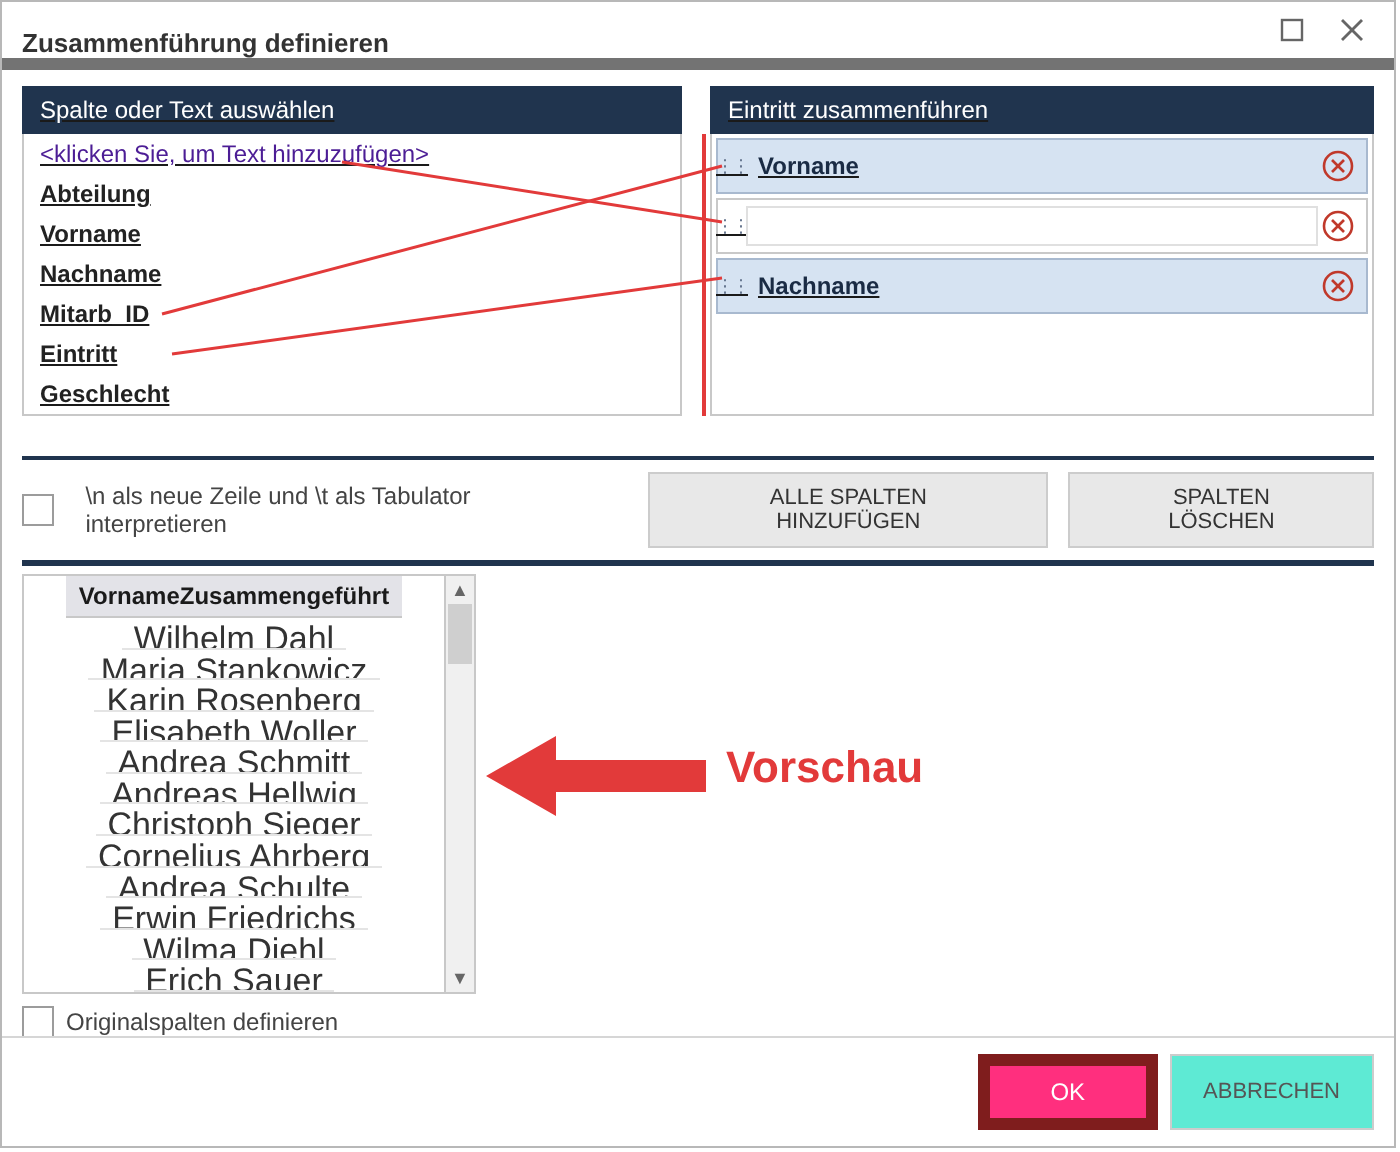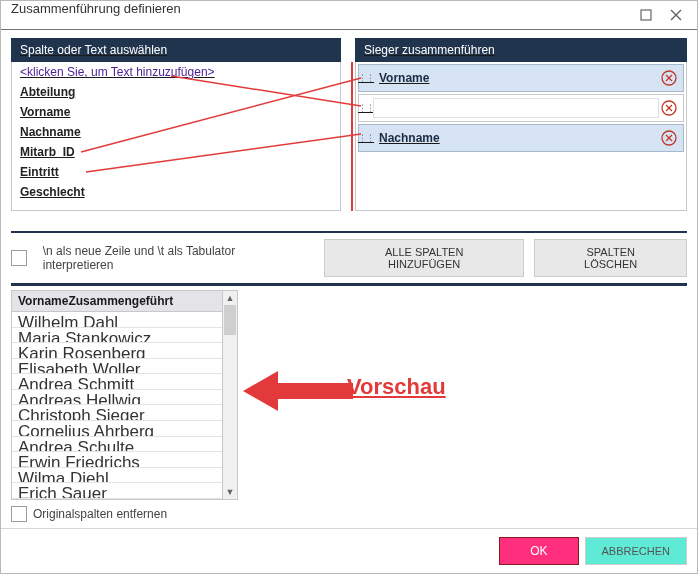--- a/index.html
+++ b/index.html
@@ -15,25 +15,26 @@
     height: 574px;
     border: 1px solid #b8b8b8;
     box-sizing: border-box;
     display: flex;
     flex-direction: column;
     position: relative;
   }
   .titlebar {
     height: 30px;
     display: flex;
-    align-items: flex-start;
+    align-items: flex-end;
     padding: 0 6px 0 10px;
-    border-bottom: 1px solid #737373;
+    border-bottom: 6px solid #737373;
     color: #333;
     font-size: 13px;
+    font-weight: bold;
   }
   .titlebar .title { flex: 1 1 auto; }
   .titlebar .win-btn {
     width: 30px; height: 28px;
     display: flex; align-items: center; justify-content: center;
     color: #666;
     cursor: pointer;
   }
   .content {
     flex: 1 1 auto;
@@ -171,20 +172,21 @@
     align-items: stretch;
     position: relative;
     height: 210px;
   }
   .preview-table {
     width: 210px;
     border: 1px solid #c8c8c8;
     display: flex;
     flex-direction: column;
     overflow: hidden;
+    align-items: center;
   }
   .preview-header {
     background: #e3e3e8;
     font-weight: 600;
     font-size: 12px;
     padding: 3px 6px;
     border-bottom: 1px solid #c8c8c8;
   }
   .preview-row {
     padding: 1px 6px;
@@ -227,21 +229,21 @@
   .footer {
     border-top: 1px solid #d6d6d6;
     padding: 8px 10px;
     display: flex;
     justify-content: flex-end;
     gap: 6px;
   }
   .btn-primary {
     background: #ff2f7e;
     color: #fff;
-    border: 1px solid #7f1d1d;
+    border: 6px solid #7f1d1d;
     font-size: 12px;
     padding: 6px 30px;
     cursor: pointer;
   }
   .btn-secondary {
     background: #5eead4;
     color: #555;
     border: 1px solid #ccc;
     font-size: 11px;
     padding: 6px 16px;
@@ -290,21 +292,21 @@
           <div class="item">Abteilung</div>
           <div class="item">Vorname</div>
           <div class="item">Nachname</div>
           <div class="item">Mitarb_ID</div>
           <div class="item">Eintritt</div>
           <div class="item">Geschlecht</div>
         </div>
       </div>
 
       <div class="panel panel-right">
-        <div class="panel-header">Sieger zusammenführen</div>
+        <div class="panel-header">Eintritt zusammenführen</div>
         <div class="panel-body" style="padding:2px;">
 
           <div class="dest-row">
             <div class="drag-handle">⋮⋮</div>
             <div class="dest-text">Vorname</div>
             <div class="del-btn">
               <svg width="16" height="16" viewBox="0 0 16 16">
                   <circle cx="8" cy="8" r="7" fill="none" stroke="#c0392b" stroke-width="1.3"></circle>
                   <line x1="5" y1="5" x2="11" y2="11" stroke="#c0392b" stroke-width="1.3"></line>
                   <line x1="11" y1="5" x2="5" y2="11" stroke="#c0392b" stroke-width="1.3"></line>
@@ -376,26 +378,26 @@
         <div class="arrow">▲</div>
         <div class="track">
             <div class="thumb"></div>
           </div>
         <div class="arrow">▼</div>
       </div>
 
       <svg class="anno" style="left:232px; top:80px;" width="110" height="50">
         <polygon points="0,25 35,5 35,17 110,17 110,33 35,33 35,45" fill="#e23a3a"></polygon>
       </svg>
-      <div class="anno anno-text" style="left:336px; top:88px;text-decoration:underline;">Vorschau</div>
+      <div class="anno anno-text" style="left:352px; top:88px;">Vorschau</div>
     </div>
 
     <div class="bottom-opts">
       <span class="checkbox"></span>
-      <span>Originalspalten entfernen</span>
+      <span>Originalspalten definieren</span>
     </div>
 
   </div>
 
   <div class="footer">
     <button class="btn-primary">OK</button>
     <button class="btn-secondary">ABBRECHEN</button>
   </div>
 
 </div>

